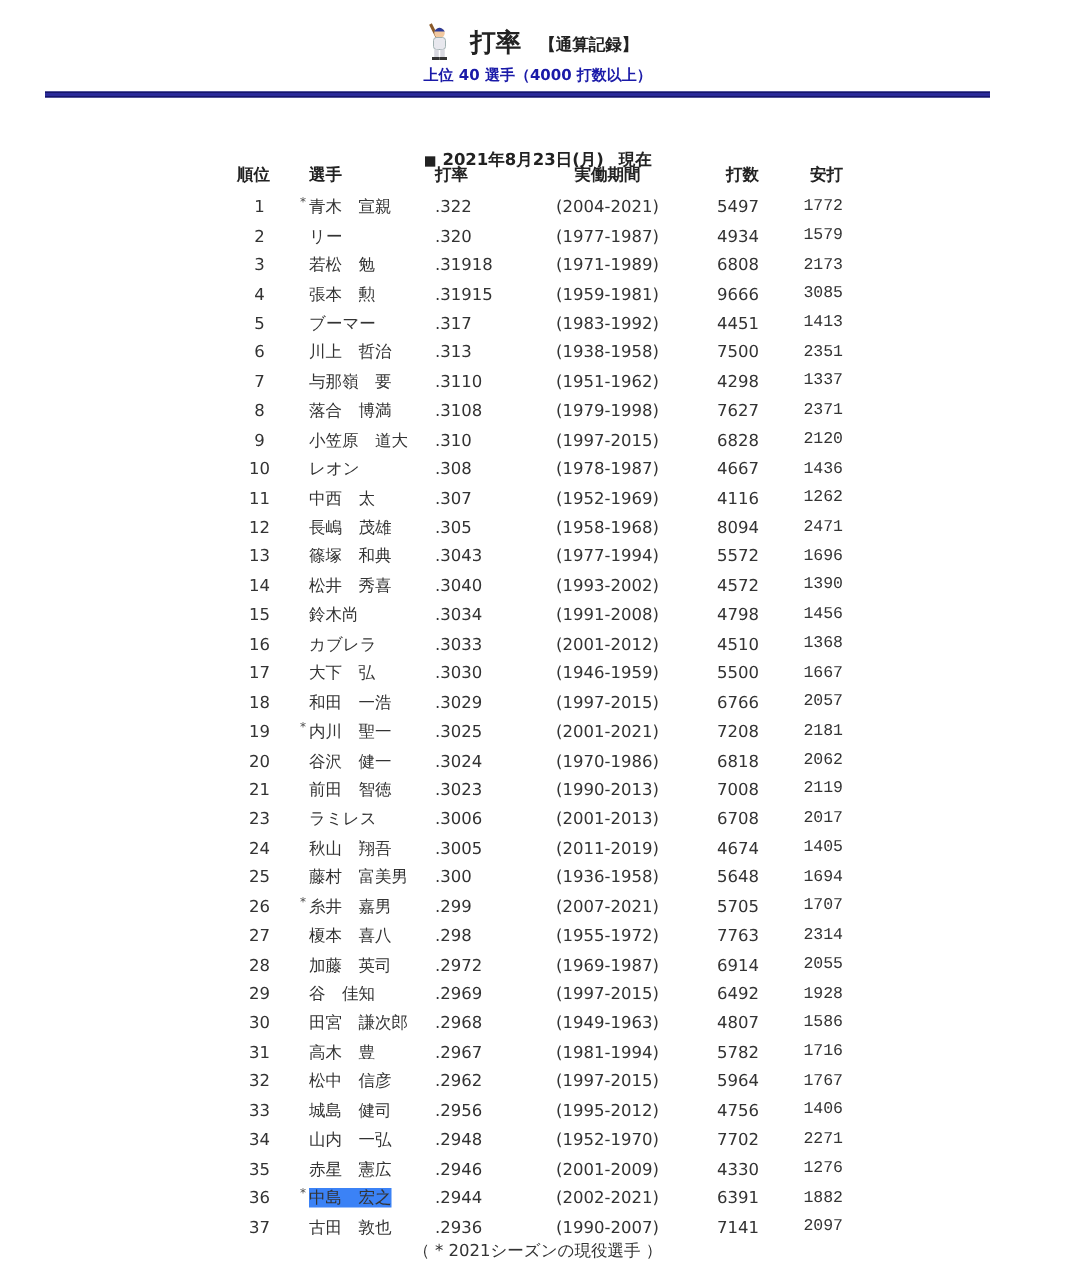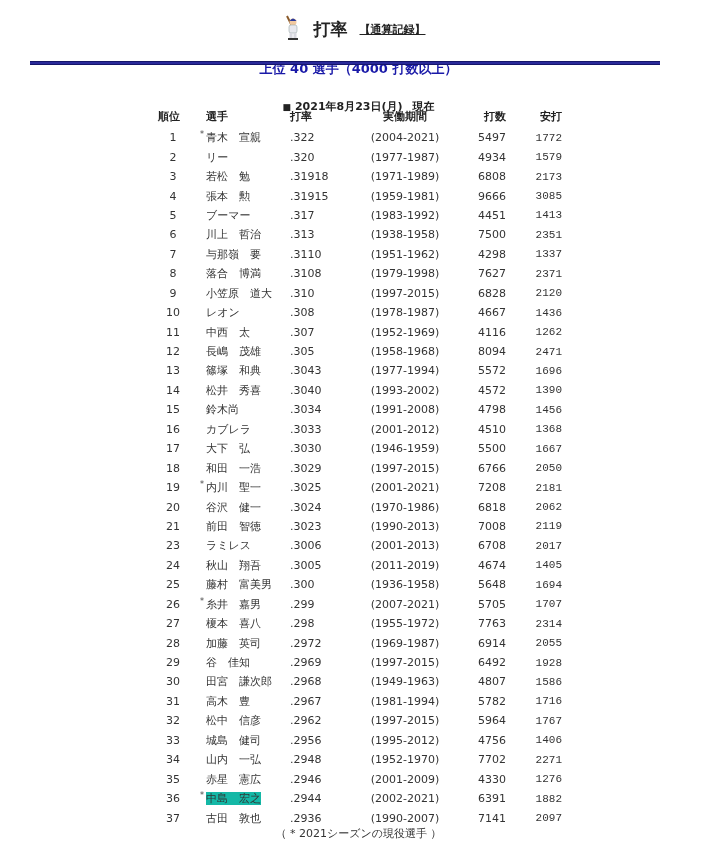--- a/index.html
+++ b/index.html
@@ -2,44 +2,44 @@
 <html><head>
 <meta charset="utf-8">
 <style>
   html, body { margin:0; padding:0; background:#ffffff; }
   body { width:717px; height:843px; position:relative; overflow:hidden;
          font-family:"DejaVu Sans", "Liberation Sans", sans-serif; color:#222; }
   .title-row { position:absolute; top:14px; left:0; width:717px; text-align:center; height:28px; }
   .title-inner { display:inline-flex; align-items:flex-end; gap:6px; margin-left:-8px; }
   .batter-icon { width:18px; height:26px; display:inline-block; }
   .title-main { font-size:17px; font-weight:bold; color:#222; line-height:22px; margin-left:6px; }
-  .title-sub { font-size:11px; font-weight:bold; color:#222; line-height:20px; margin-left:6px;text-decoration:underline; }
-  .subtitle { position:absolute; top:60px; left:0; width:717px; text-align:center;
-              font-size:13px; font-weight:bold; color:#1a1aa8; }
+  .title-sub { font-size:11px; font-weight:bold; color:#222; line-height:20px; margin-left:6px; }
+  .subtitle { position:absolute; top:43px; left:0; width:717px; text-align:center;
+              font-size:10px; font-weight:bold; color:#1a1aa8; }
   .rule { position:absolute; top:61px; left:30px; width:630px; height:4px; background:#2a2a9a;
           border-top:1px solid #15156a; border-bottom:1px solid #15156a; box-sizing:content-box; height:2px; }
   .date-line { position:absolute; top:99px; left:0; width:717px; text-align:center;
                font-size:11px; font-weight:bold; color:#222; }
   .date-line .sq { font-size:9px; margin-right:4px; }
   .date-line .now { margin-left:10px; }
   table { position:absolute; top:104px; left:150px; border-collapse:collapse; font-size:11px; color:#333; }
   th { font-weight:bold; text-align:left; height:22px; padding:0; color:#222; }
   td { height:17.45px; padding:0; white-space:nowrap; }
   .c-rank { width:46px; text-align:center; }
   th.c-rank { text-align:left; padding-left:8px; width:38px;margin-top:44px; }
   .c-star { width:8px; font-size:8px; text-align:right; vertical-align:top; padding-top:2px; color:#444; }
   .c-name { width:84px; padding-left:2px; }
   .c-avg { width:66px; }
   .c-period { width:98px; text-align:center; }
   th.c-period { text-align:center; }
   .c-ab { width:52px; text-align:right; }
   th.c-ab { text-align:right; padding-right:0; }
   .c-h { width:56px; text-align:right; padding-right:2px;font-family:Liberation Mono, monospace; }
   th.c-h { text-align:right; }
-  .hl { background:#14b8a6; }
+  .hl { background:#3b82f6; }
   .footnote { position:absolute; top:826px; left:0; width:717px; text-align:center; font-size:11px; color:#333; }
 </style>
 </head>
 <body>
 
 <div class="title-row">
   <span class="title-inner">
     <span class="batter-icon">
       <svg width="18" height="26" viewBox="0 0 18 26">
         <line x1="3" y1="2" x2="8" y2="12" stroke="#8a5a2a" stroke-width="2"></line>
@@ -230,21 +230,21 @@
         <td class="c-ab">5500</td>
         <td class="c-h">1667</td>
       </tr>
       <tr>
         <td class="c-rank">18</td>
         <td class="c-star"></td>
         <td class="c-name">和田　一浩</td>
         <td class="c-avg">.3029</td>
         <td class="c-period">(1997-2015)</td>
         <td class="c-ab">6766</td>
-        <td class="c-h">2050</td>
+        <td class="c-h">2057</td>
       </tr>
       <tr>
         <td class="c-rank">19</td>
         <td class="c-star">*</td>
         <td class="c-name">内川　聖一</td>
         <td class="c-avg">.3025</td>
         <td class="c-period">(2001-2021)</td>
         <td class="c-ab">7208</td>
         <td class="c-h">2181</td>
       </tr>

